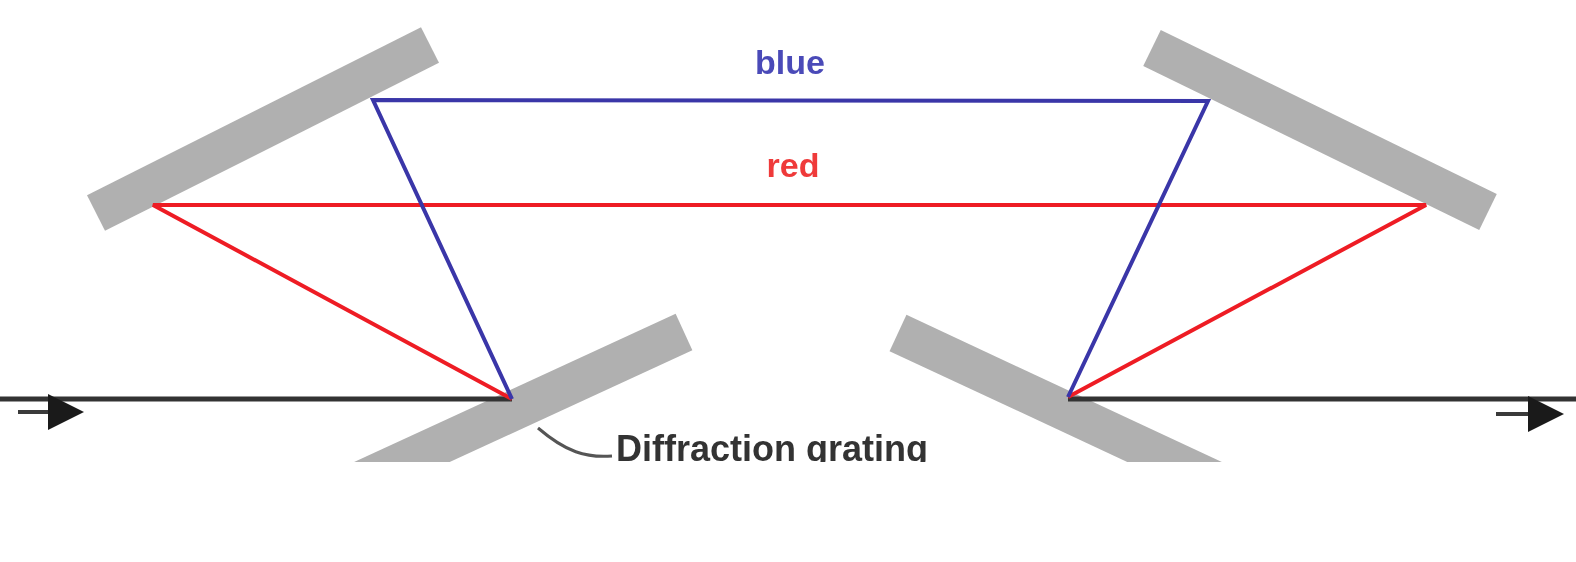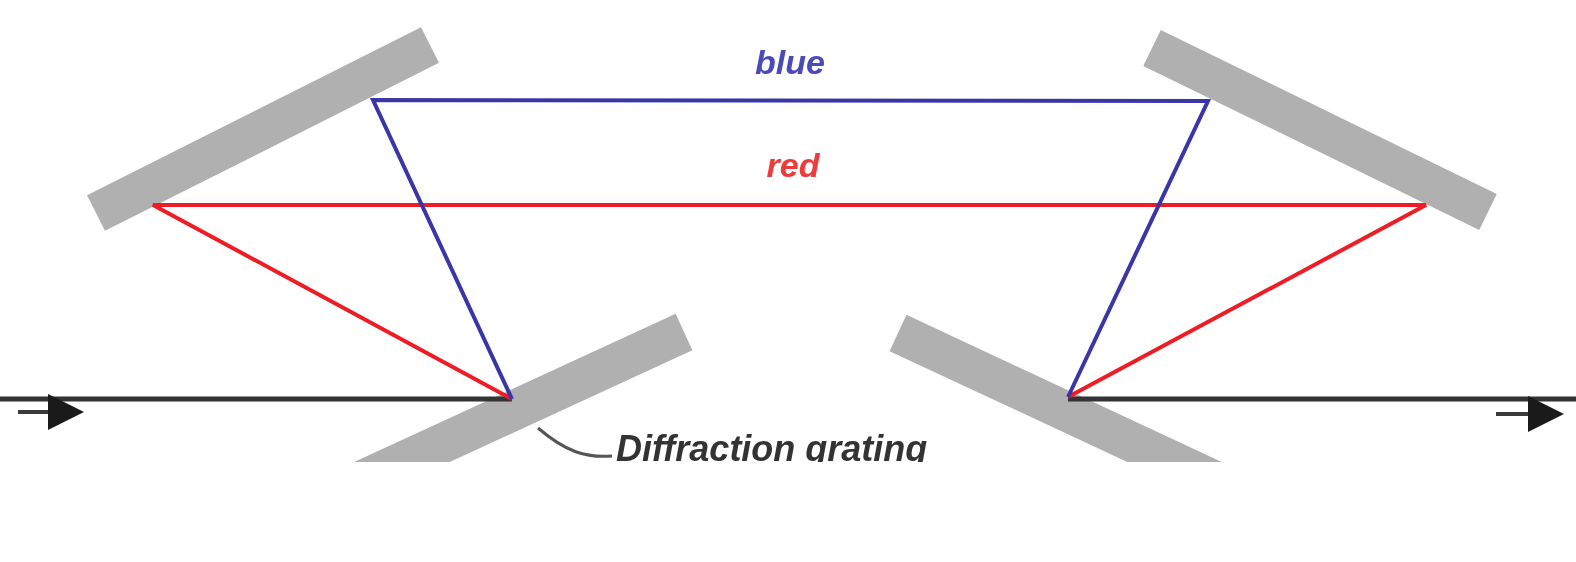--- a/index.html
+++ b/index.html
@@ -10,21 +10,20 @@
   }
   body {
     font-family: "Liberation Sans", sans-serif;
   }
   #stage {
     position: relative;
     width: 1576px;
     height: 462px;
     background: #ffffff;
     overflow: hidden;
-    font-style: italic;
   }
   #diagram {
     position: absolute;
     top: 0;
     left: 0;
     width: 1576px;
     height: 562px;
     display: block;
   }
   .lbl {

